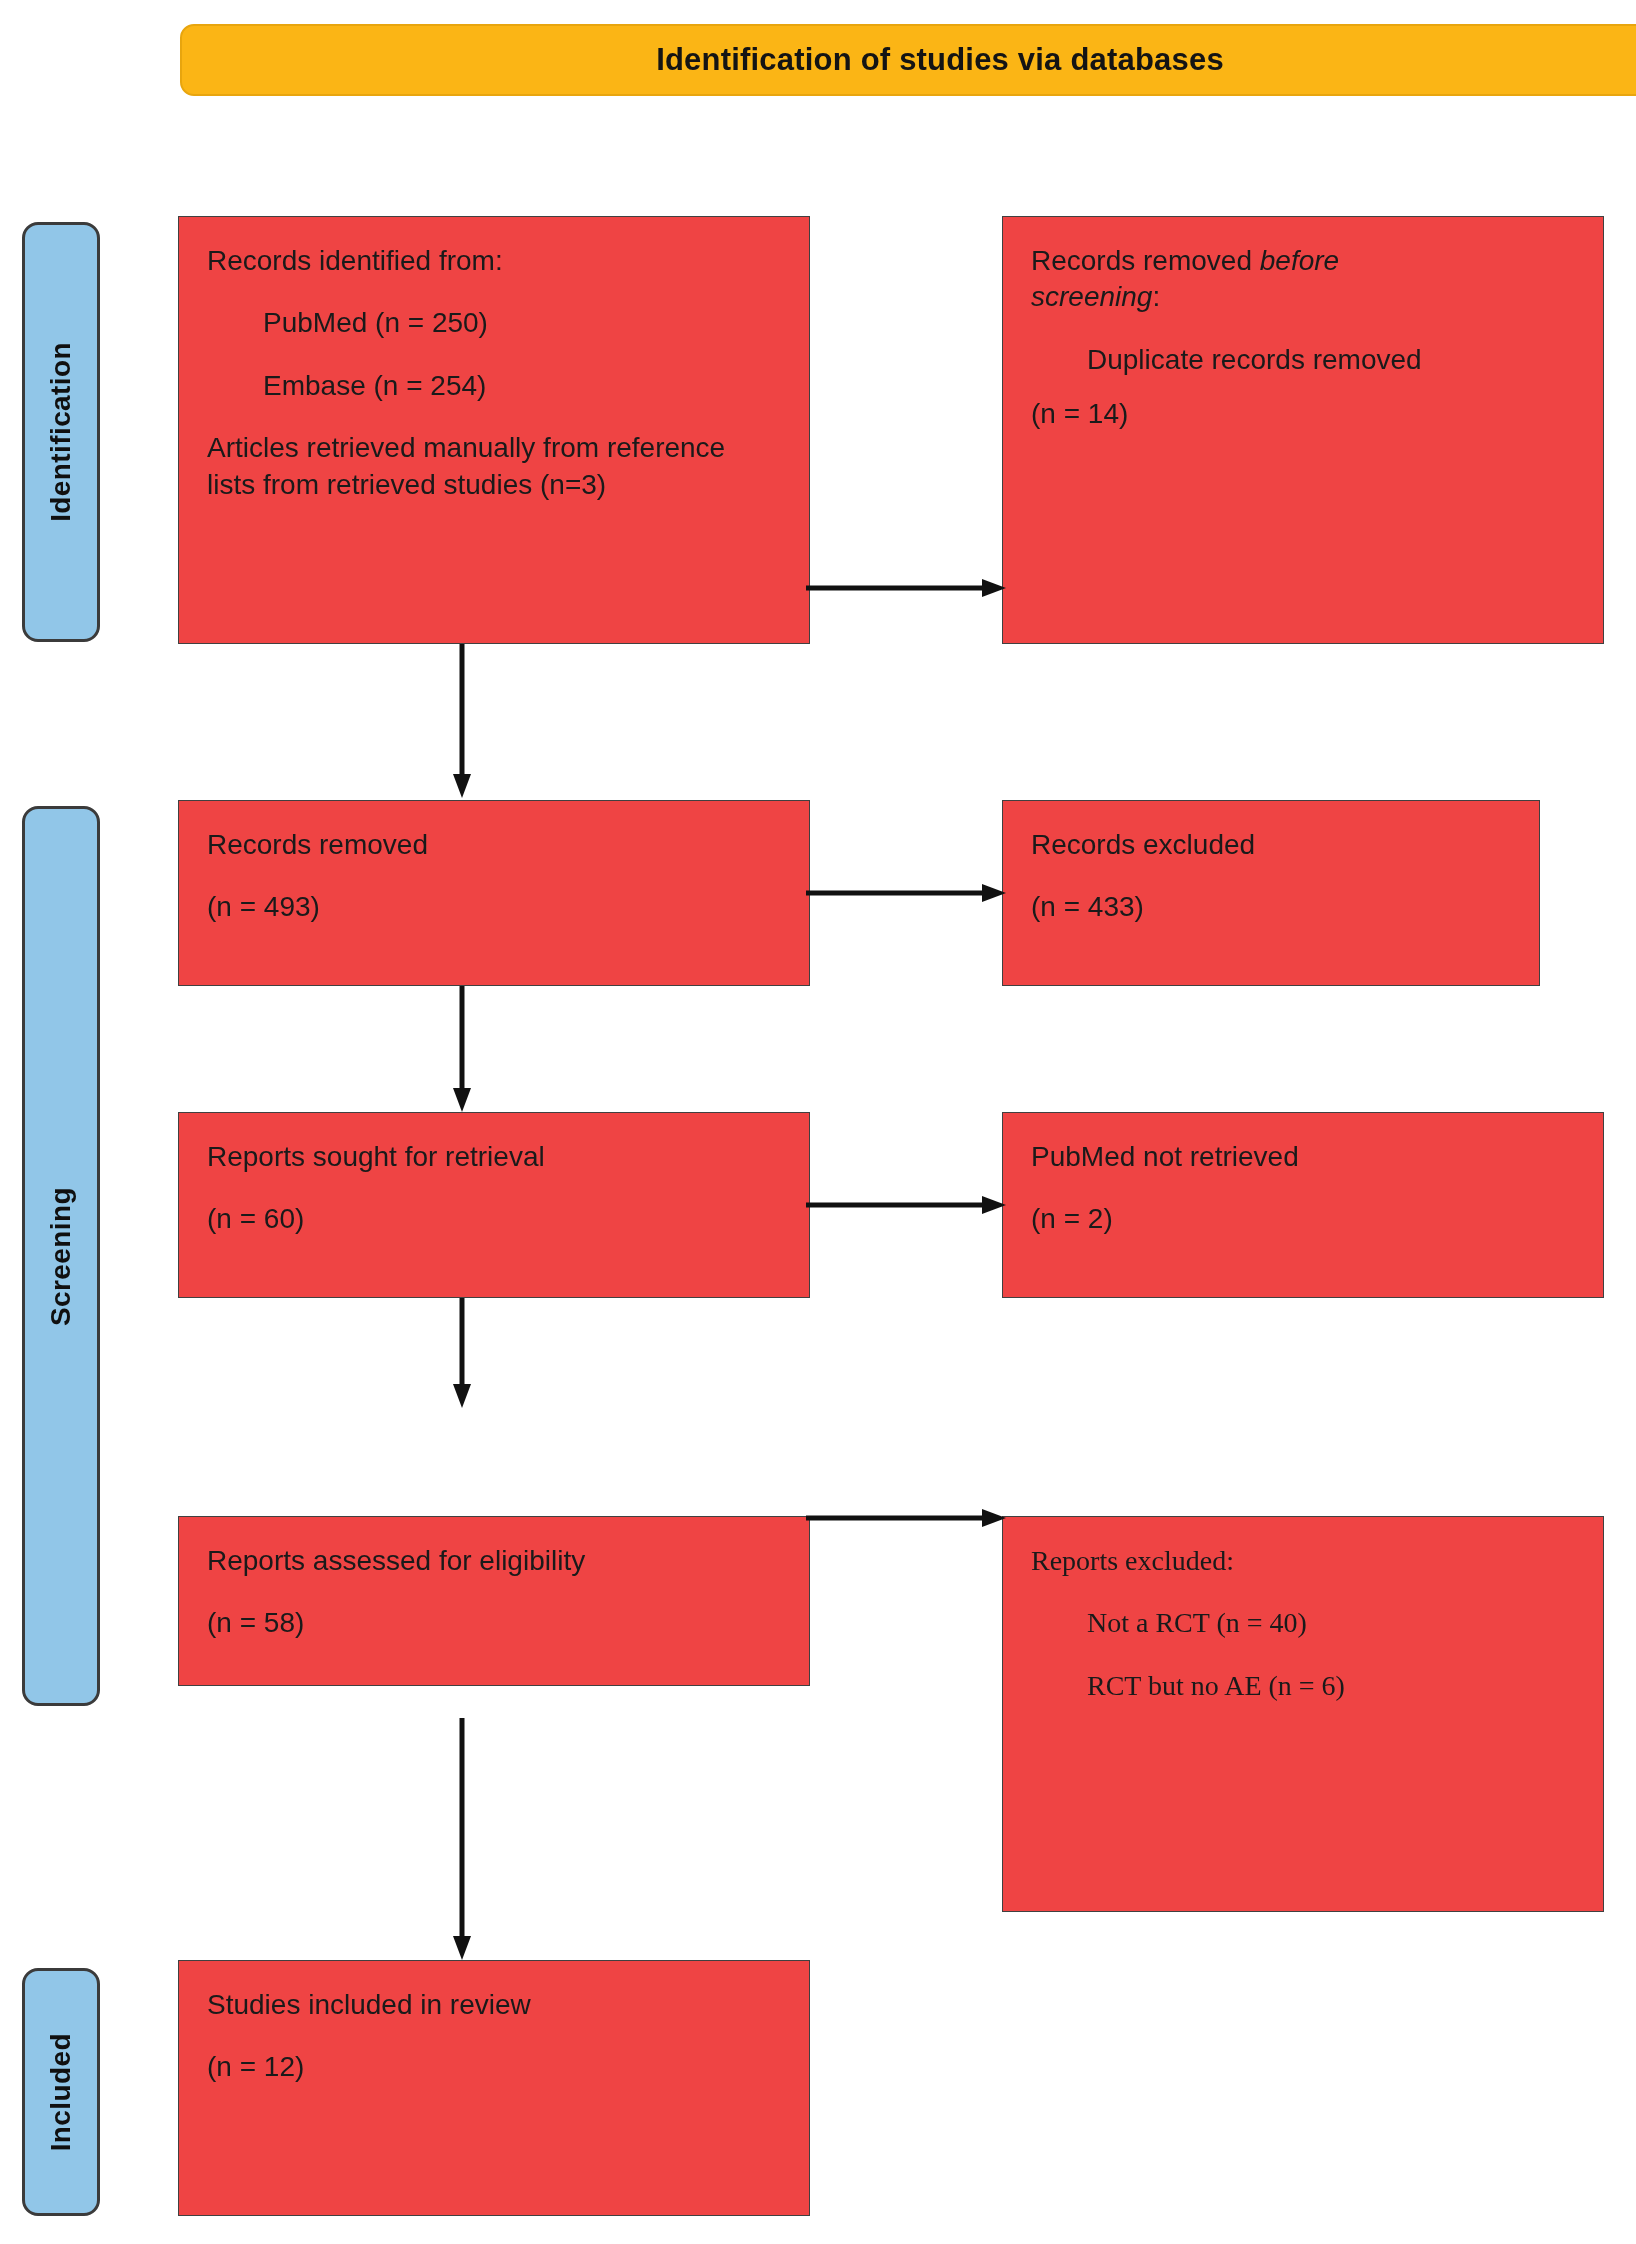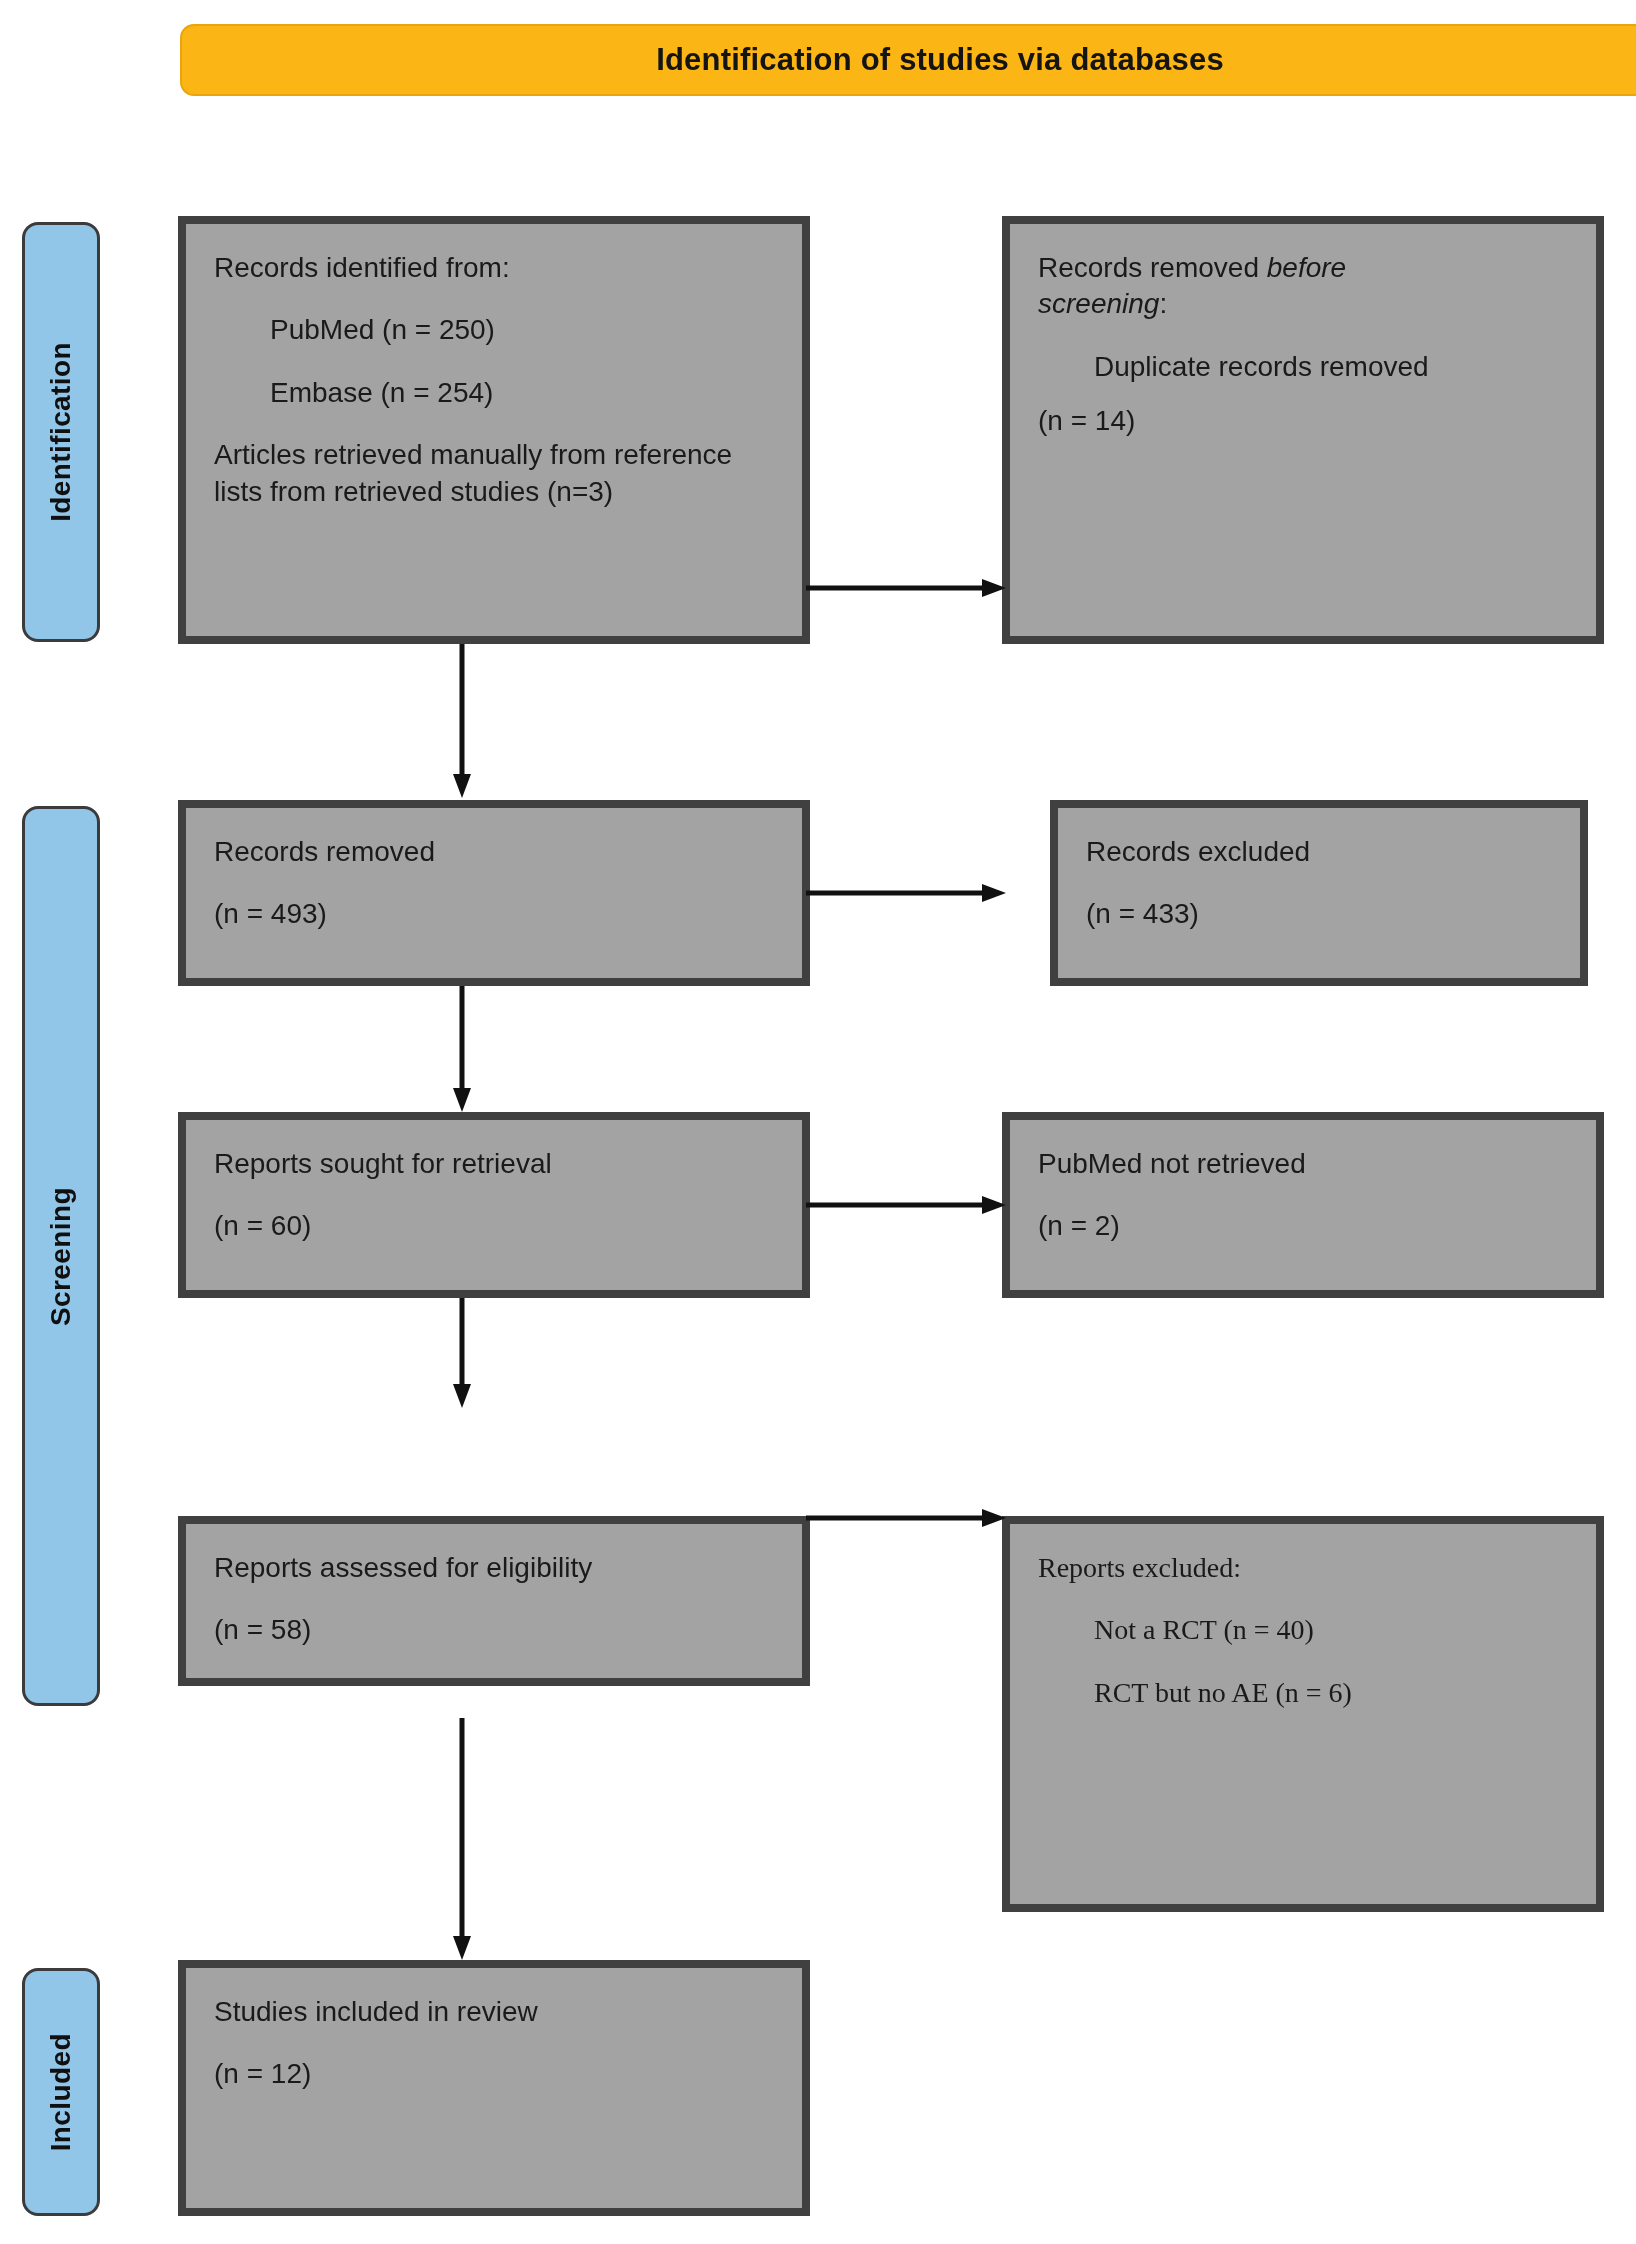--- a/index.html
+++ b/index.html
@@ -60,22 +60,22 @@
     letter-spacing: 0.4px;
     white-space: nowrap;
   }
   #stage-identification { left: 22px; top: 222px; height: 420px; }
   #stage-screening      { left: 22px; top: 806px; height: 900px; }
   #stage-included       { left: 22px; top: 1968px; height: 248px; }
 
   
   .box {
     position: absolute;
-    background: #a3a3a3;
-    border: 8px solid #404040;
+    background: #ef4444;
+    border: 1px solid #404040;
     box-sizing: border-box;
     padding: 26px 28px 10px 28px;
     overflow: hidden;
   }
   .box p {
     margin: 0 0 26px 0;
     font-size: 28px;
     line-height: 1.30;
     color: #1a1a1a;
   }
@@ -86,21 +86,21 @@
 
   
   #box-identified   { left: 178px;  top: 216px;  width: 632px;  height: 428px; }
   #box-screened     { left: 178px;  top: 800px;  width: 632px;  height: 186px; }
   #box-sought       { left: 178px;  top: 1112px; width: 632px;  height: 186px; }
   #box-assessed     { left: 178px;  top: 1516px; width: 632px;  height: 170px; }
   #box-included     { left: 178px;  top: 1960px; width: 632px;  height: 256px; }
 
   
   #box-removed      { left: 1002px; top: 216px;  width: 602px;  height: 428px; }
-  #box-excluded     { left: 1002px; top: 800px;  width: 538px;  height: 186px; margin-left: 48px; }
+  #box-excluded     { left: 1002px; top: 800px;  width: 538px;  height: 186px; }
   #box-notretrieved { left: 1002px; top: 1112px; width: 602px;  height: 186px; }
   #box-repexcluded  { left: 1002px; top: 1516px; width: 602px;  height: 396px; font-family: Liberation Serif, serif; }
 
   
   .arrow { position: absolute; }
   .arrow svg { display: block; overflow: visible; }
 </style>
 </head>
 <body>
 

